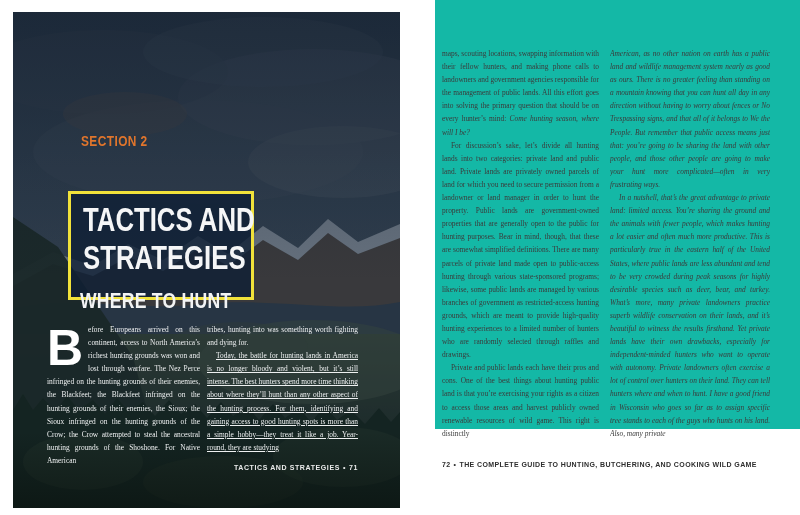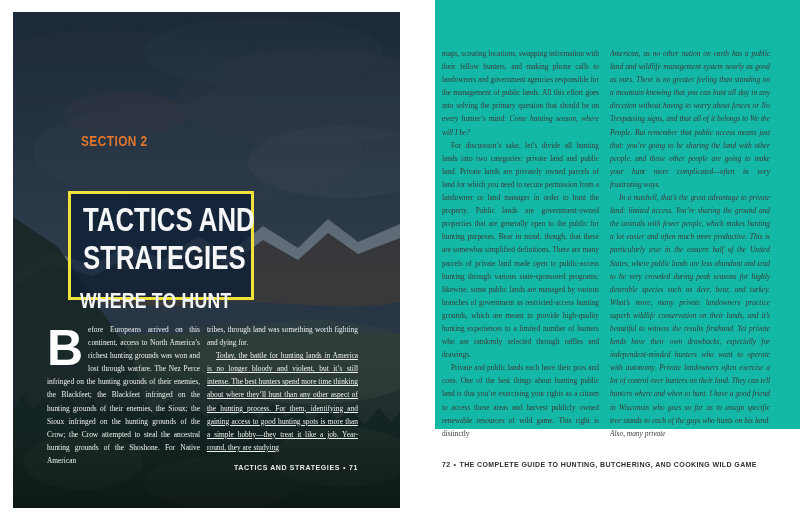--- a/index.html
+++ b/index.html
@@ -120,21 +120,21 @@
         <span class="title-line">STRATEGIES</span>
       </div>
 
       <h2 class="subheading">WHERE TO HUNT</h2>
 
       <div class="lp-cols">
         <div class="lp-col c1">
           <p><span class="dropcap">B</span><span>efore Europeans arrived on this continent, access to North America’s richest hunting grounds was won and lost through warfare. The Nez Perce infringed on the hunting grounds of their enemies, the Blackfeet; the Blackfeet infringed on the hunting grounds of their enemies, the Sioux; the Sioux infringed on the hunting grounds of the Crow; the Crow attempted to steal the ancestral hunting grounds of the Shoshone. For Native American</span></p>
         </div>
         <div class="lp-col c2">
-          <p>tribes, through land was something worth fighting and dying for.</p>
+          <p>tribes, hunting into was something worth fighting and dying for.</p>
           <p class="indent">Today, the battle for hunting lands in America is no longer bloody and violent, but it’s still intense. The best hunters spend more time thinking about where they’ll hunt than any other aspect of the hunting process. For them, identifying and gaining access to good hunting spots is more than a simple hobby—they treat it like a job. Year-round, they are studying</p>
         </div>
       </div>
 
       <div class="lp-footer">
         <span>TACTICS AND STRATEGIES</span><span class="sep">•</span><span>71</span>
       </div>
 
     </div>
   </section>

